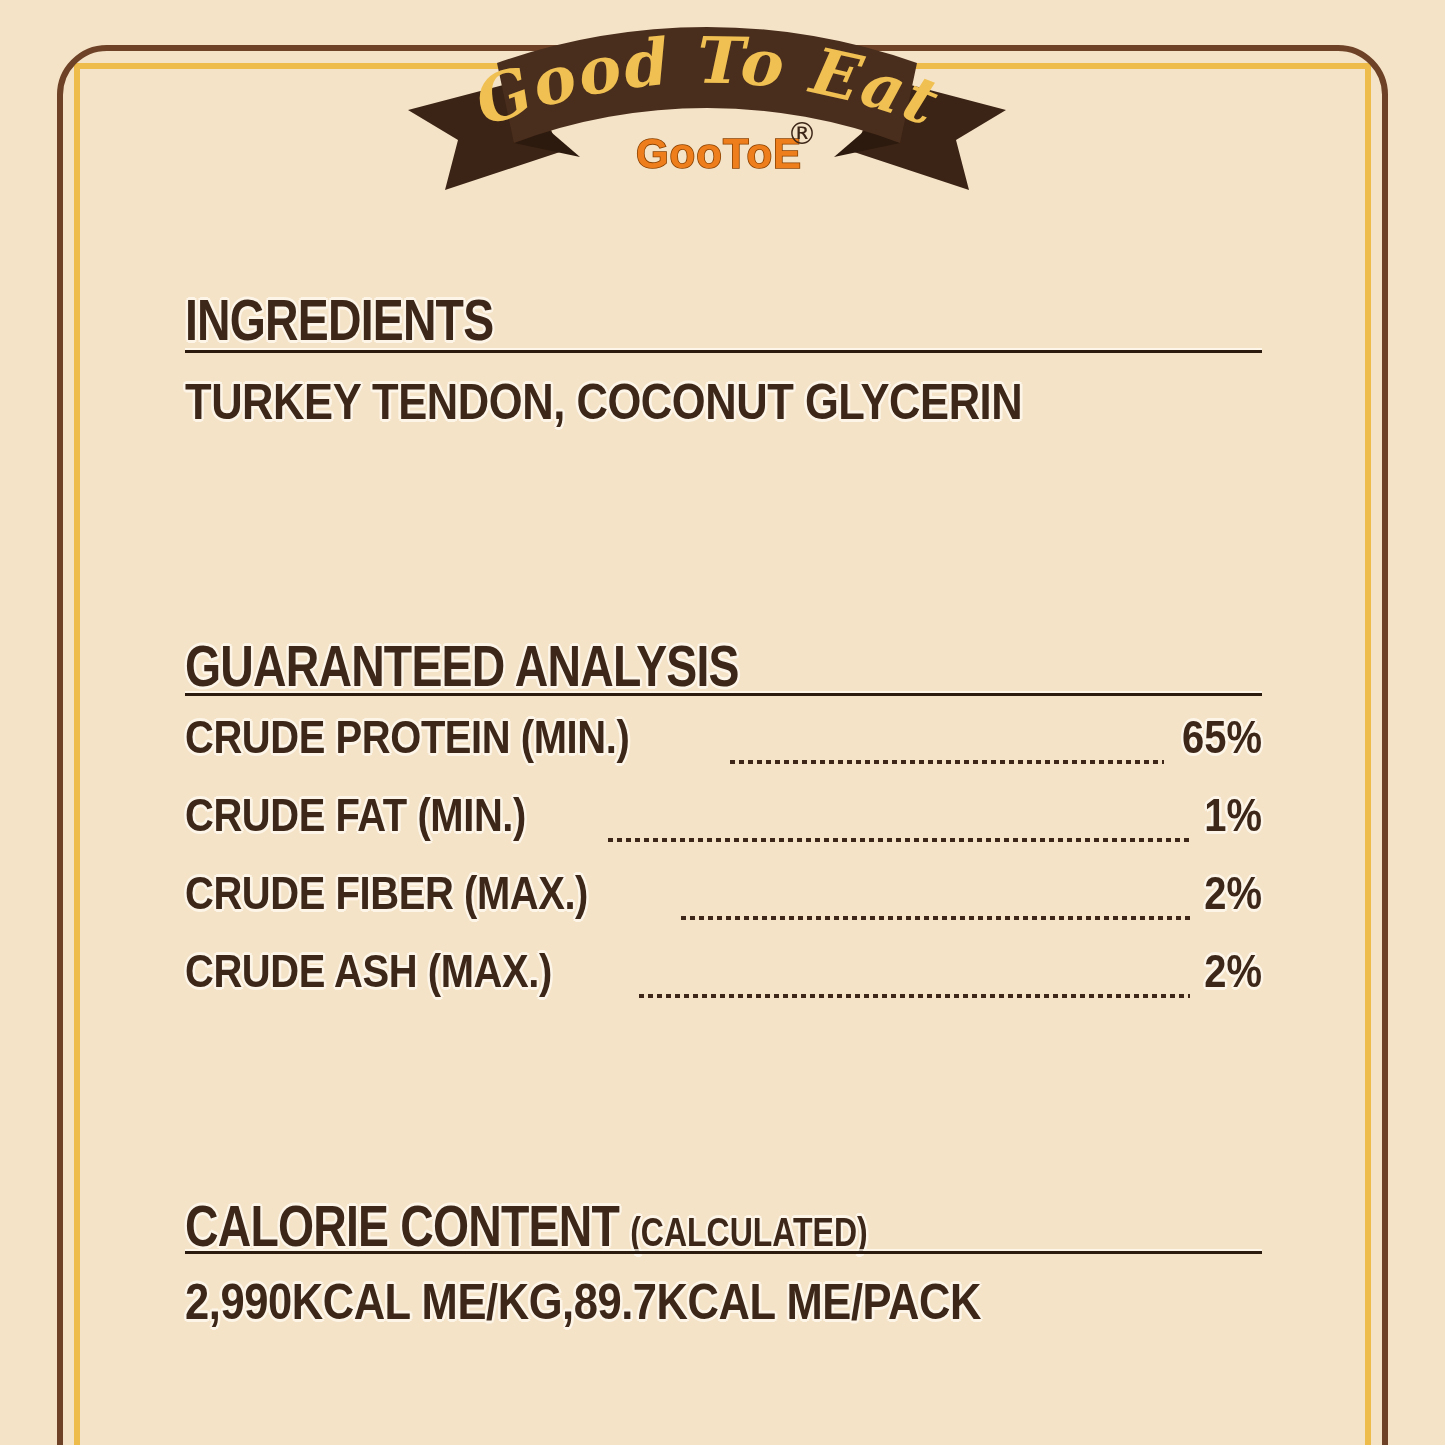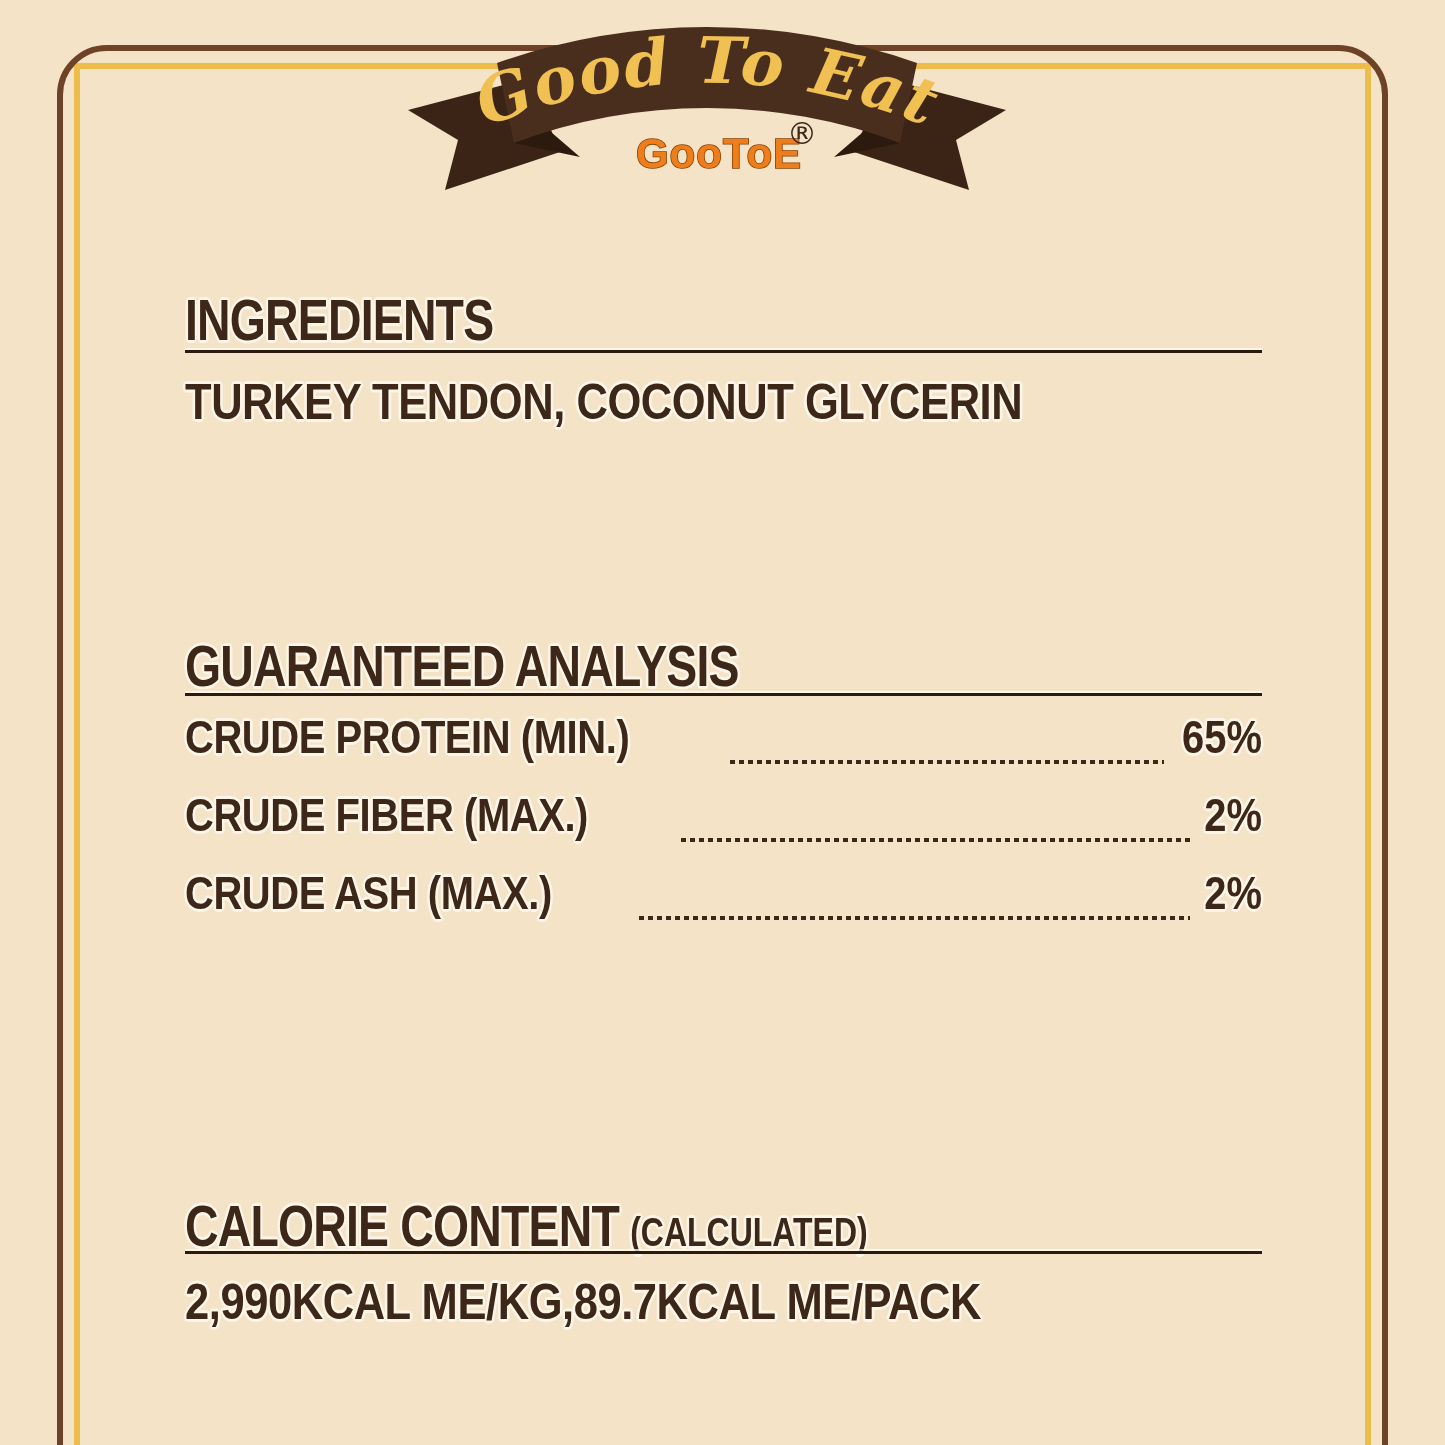--- a/index.html
+++ b/index.html
@@ -97,20 +97,25 @@
 
   <h2 id="ga-h" class="heading halo">GUARANTEED ANALYSIS</h2>
   <div id="ga-rule" class="rule"></div>
   <div class="rows">
   <div class="ga-row">
     <span class="ga-label halo">CRUDE PROTEIN (MIN.)</span>
     <span class="leader"></span>
     <span class="ga-value halo">65%</span>
   </div>
 
+  <div class="ga-row">
+    <span class="ga-label halo">CRUDE FAT (MIN.)</span>
+    <span class="leader"></span>
+    <span class="ga-value halo">1%</span>
+  </div>
 
   <div class="ga-row">
     <span class="ga-label halo">CRUDE FIBER (MAX.)</span>
     <span class="leader"></span>
     <span class="ga-value halo">2%</span>
   </div>
 
 
   <div class="ga-row">
     <span class="ga-label halo">CRUDE ASH (MAX.)</span>

